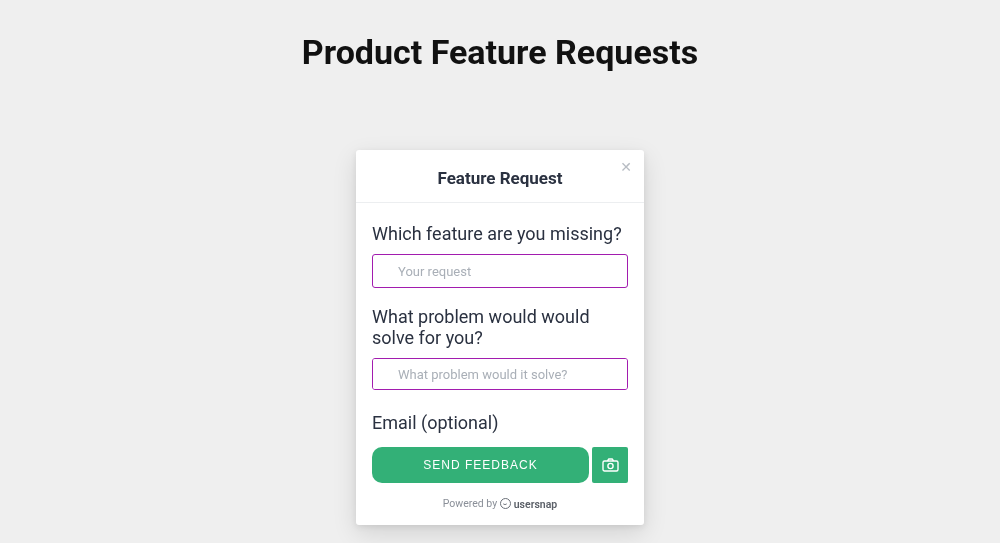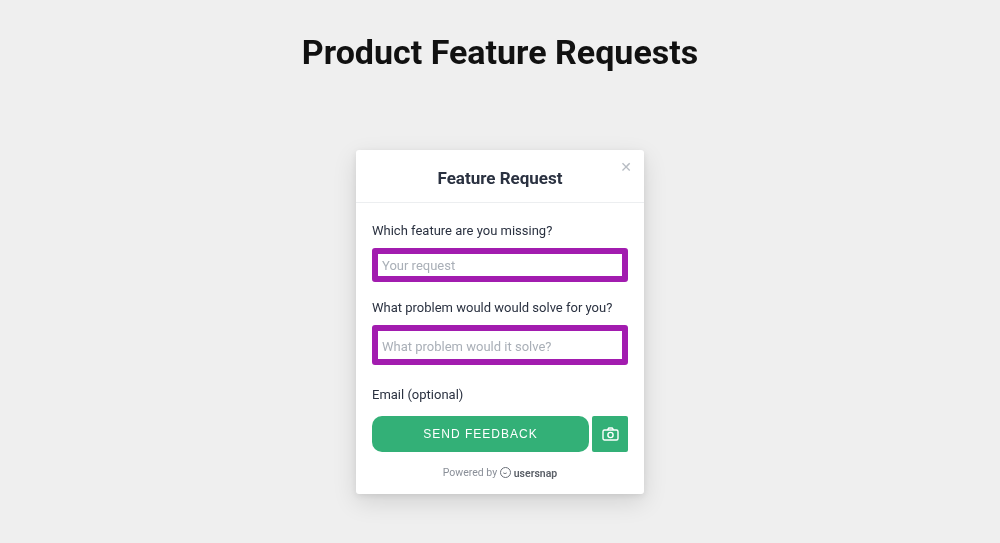--- a/index.html
+++ b/index.html
@@ -45,42 +45,42 @@
       color: #b7bcc3;
       font-size: 14px;
       line-height: 1;
       cursor: pointer;
       padding: 2px;
     }
     .modal-body {
       padding: 20px 16px 4px;
     }
     .field-label {
-      font-size: 13px;
+      font-size: 18px;
       color: #2a3140;
       margin-bottom: 10px;
       display: block;
     }
     .text-input, .textarea-input {
       width: 100%;
-      border: 6px solid #a21caf;
+      border: 1px solid #a21caf;
       border-radius: 3px;
       font-size: 13px;
       font-family: inherit;
       color: #4d7c0f;
-      padding: 8px 4px;
+      padding: 8px 25px;
       margin-bottom: 18px;
       background: #fff;
     }
     .text-input::placeholder, .textarea-input::placeholder {
       color: #a9afb7;
     }
     .text-input { height: 34px; }
     .textarea-input {
-      height: 40px;
+      height: 32px;
       resize: none;
       padding-top: 8px;
     }
     .actions {
       padding: 0 16px 8px;
       display: flex;
       gap: 3px;
     }
     .send-btn {
       flex: 1;

